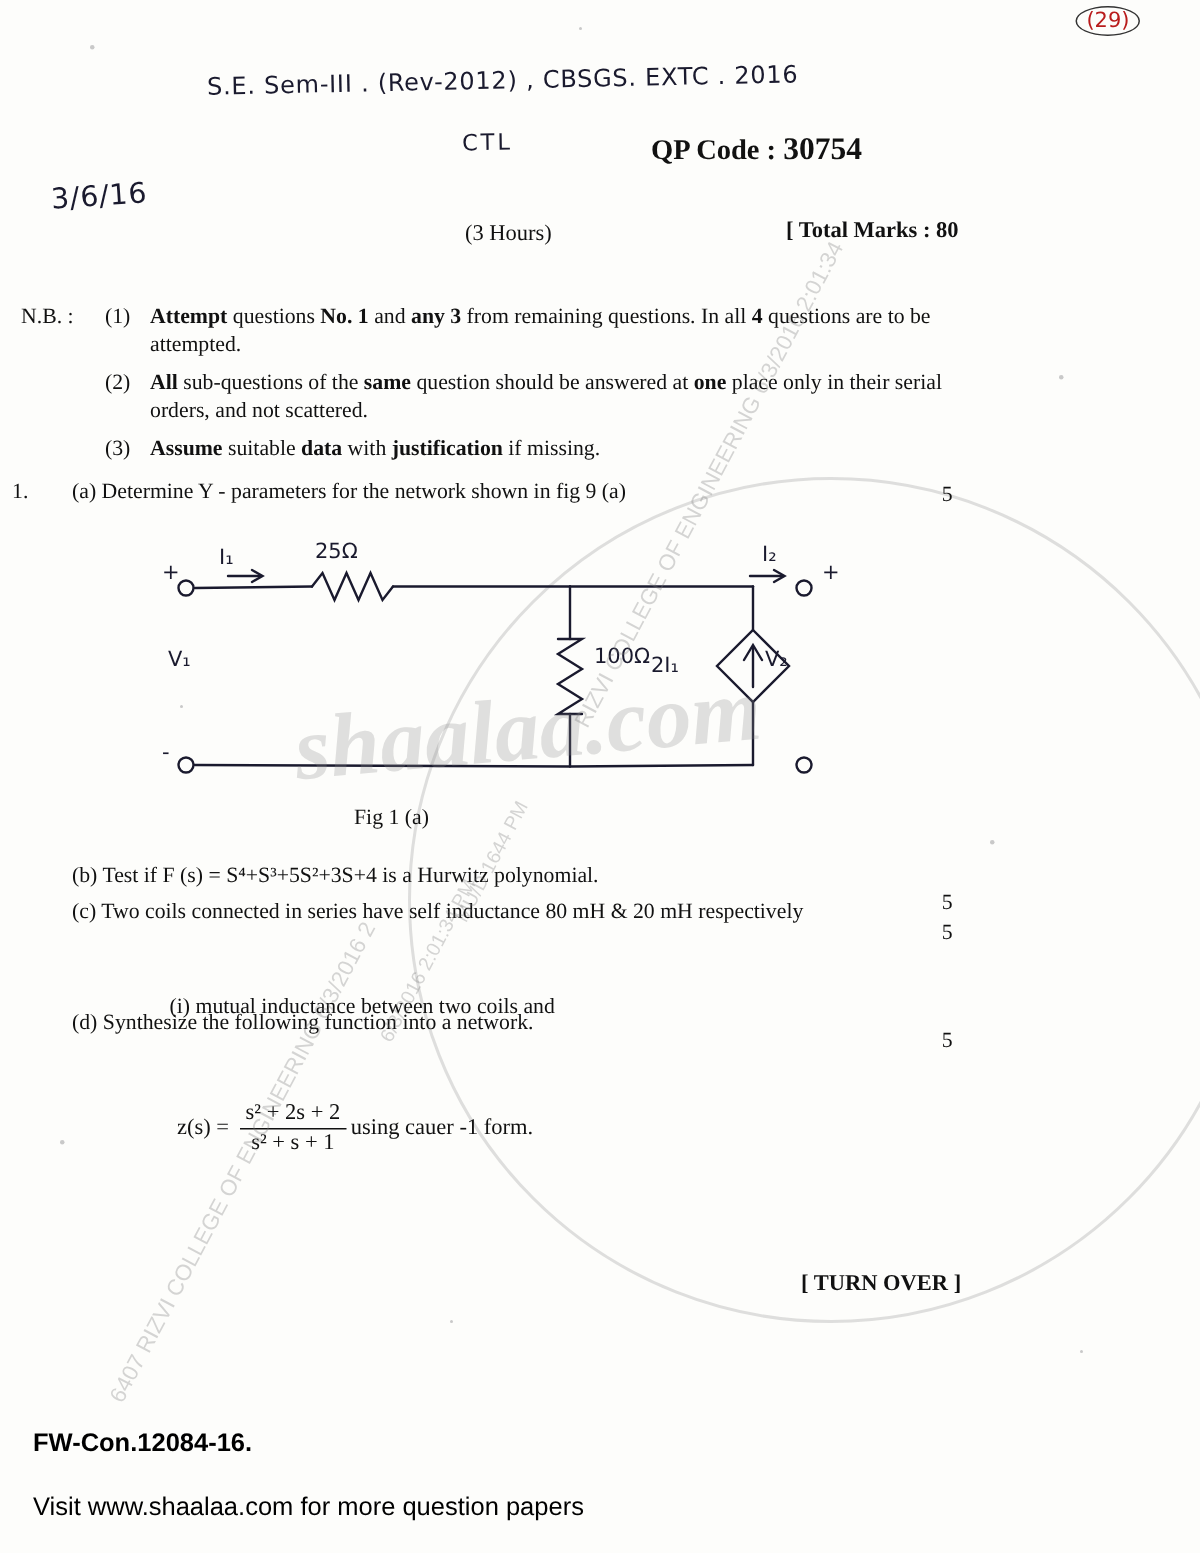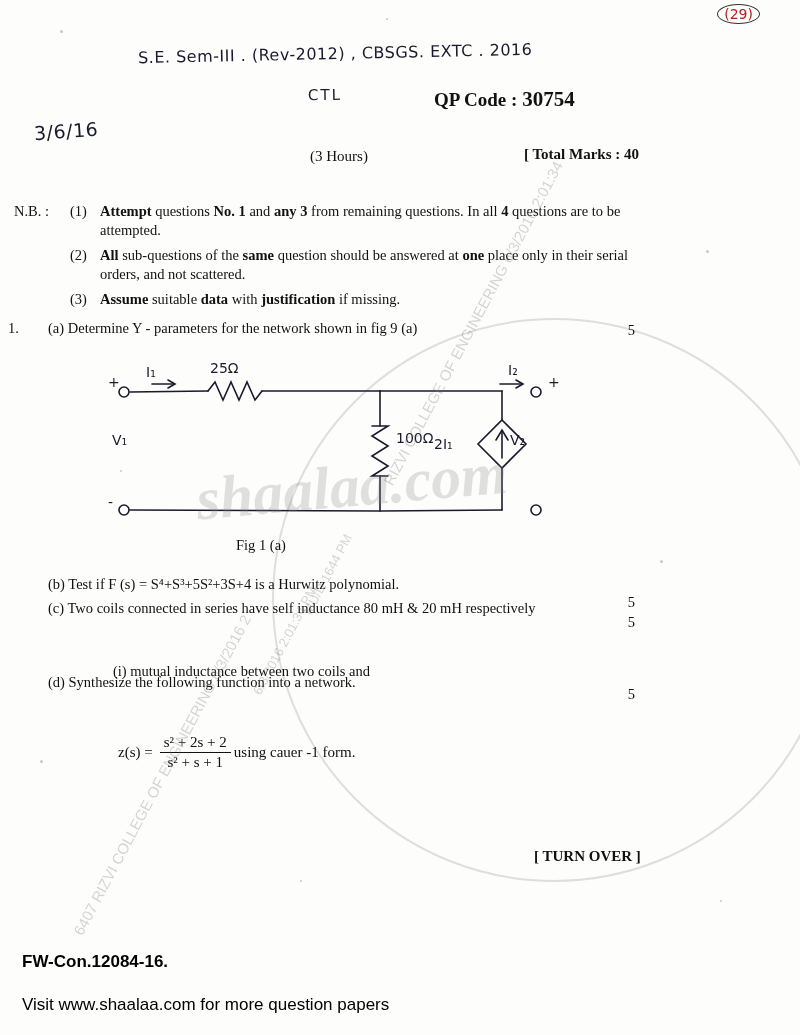--- a/index.html
+++ b/index.html
@@ -192,21 +192,21 @@
 
   <div id="hand-header" class="hand">S.E.  Sem-III . (Rev-2012) , CBSGS.  EXTC .  2016</div>
   <div id="hand-ctl" class="hand">CTL</div>
   <div id="hand-date" class="hand">3/6/16</div>
 
   <div id="qp-code">
     <span>QP Code :</span>
     <span class="num">30754</span>
   </div>
   <div id="hours">(3 Hours)</div>
-  <div id="total-marks">[ Total Marks : 40</div>
+  <div id="total-marks">[ Total Marks : 80</div>
 
   <div id="nb">
     <span class="nb-label">N.B. :</span>
 
     <div class="nb-row">
       <span class="idx">(1)</span>
       <span class="txt">
         <b>Attempt</b> questions <b>No. 1</b> and <b>any 3</b> from remaining questions. In all
         <b>4</b> questions are to be attempted.
       </span>

